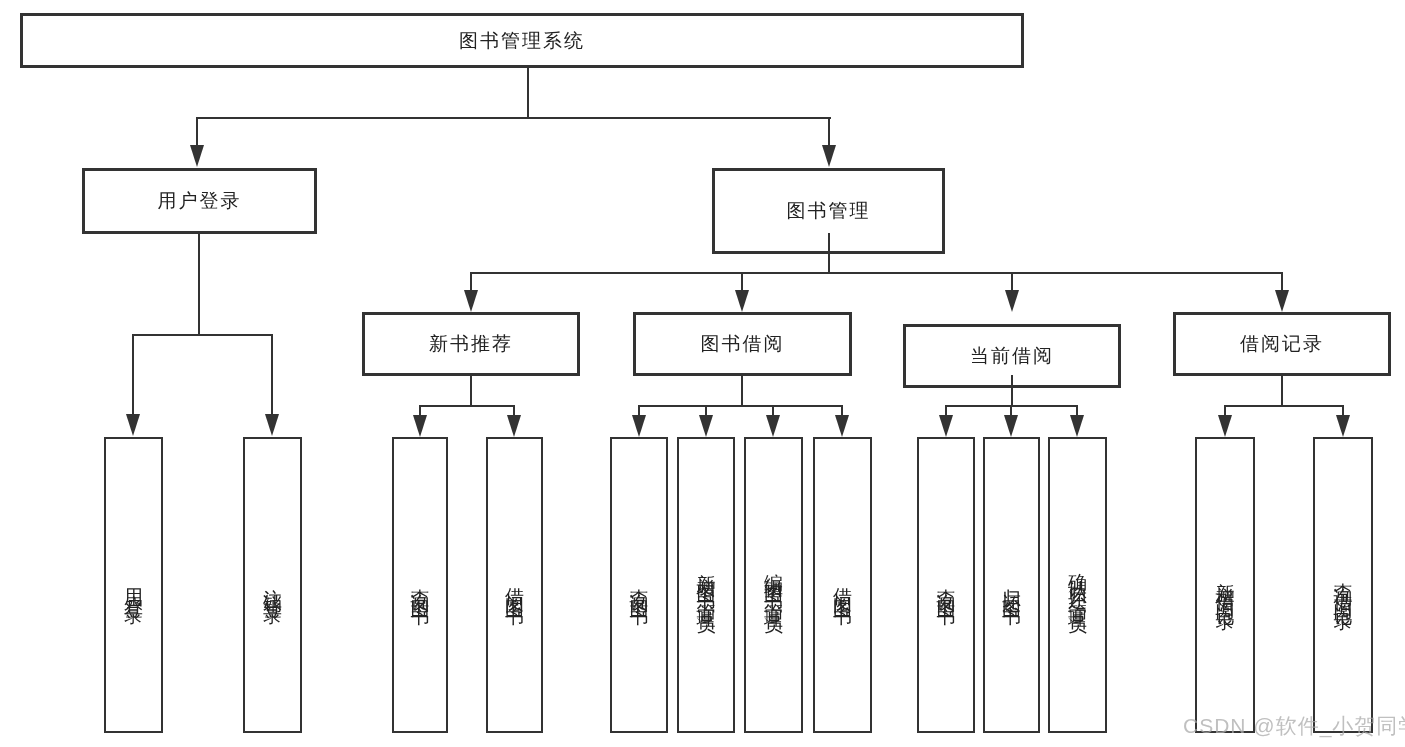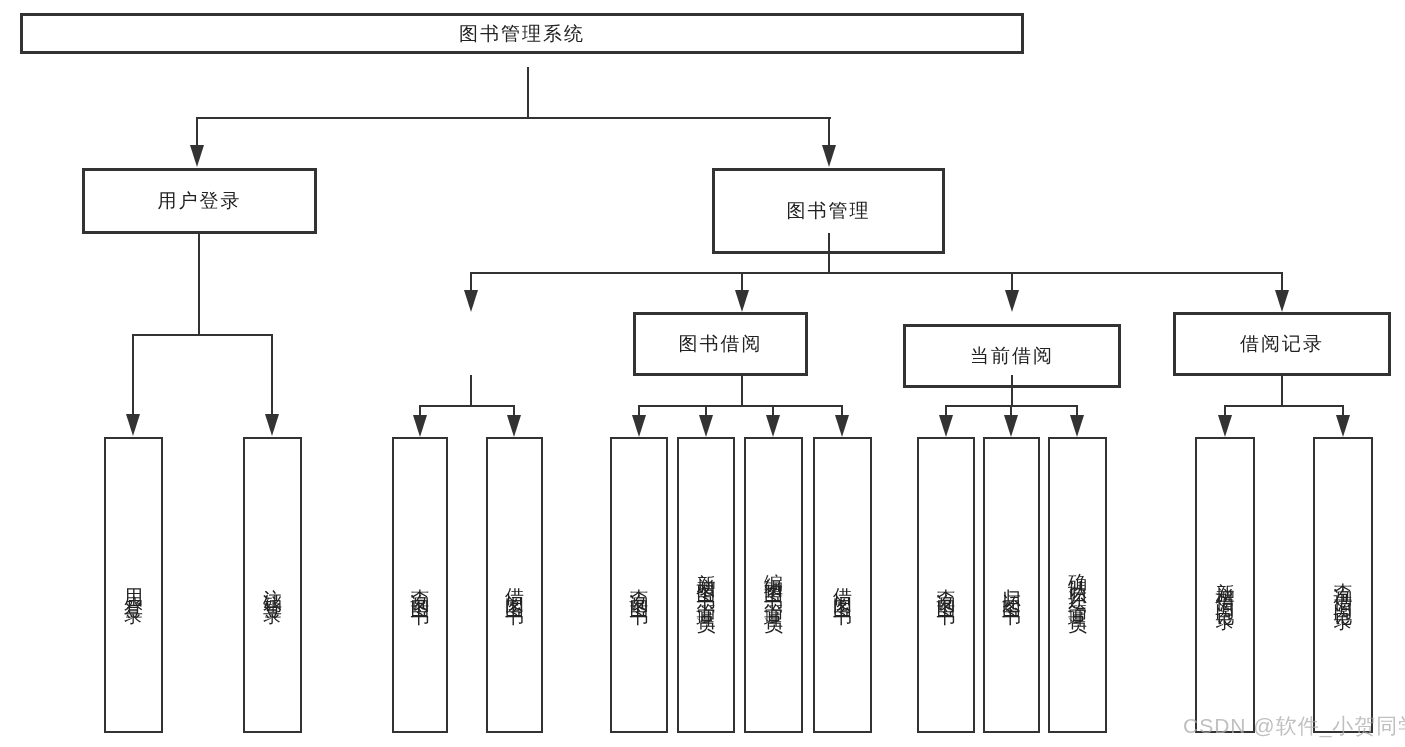--- a/index.html
+++ b/index.html
@@ -32,32 +32,35 @@
   #watermark{
     position:absolute;left:1183px;top:712px;font-size:21px;color:#ababab;
     opacity:.75;letter-spacing:1px;white-space:nowrap;
   }
 </style>
 </head>
 <body>
 
 <div id="stage">
 
-  <div class="node" style="left:20px;top:13px;width:1004px;height:41px;text-align:center;">
+  <div class="node" style="left:20px;top:13px;width:1004px;height:55px;text-align:center;">
     <span>图书管理系统</span>
   </div>
 
   <div class="node" style="left:82px;top:168px;width:235px;height:66px;">
     <span>用户登录</span>
   </div>
   <div class="node" style="left:712px;top:168px;width:233px;height:86px;">
     <span>图书管理</span>
   </div>
 
-  <div class="node" style="left:633px;top:312px;width:175px;height:64px;">
+  <div class="node" style="left:362px;top:312px;width:218px;height:64px;">
+    <span>新书推荐</span>
+  </div>
+  <div class="node" style="left:633px;top:312px;width:219px;height:64px;">
     <span>图书借阅</span>
   </div>
   <div class="node" style="left:903px;top:312px;width:218px;height:64px;margin-top:12px;">
     <span>当前借阅</span>
   </div>
   <div class="node" style="left:1173px;top:312px;width:218px;height:64px;text-align:center;">
     <span>借阅记录</span>
   </div>
 
   <div class="leaf" style="left:104px;width:59px;">

